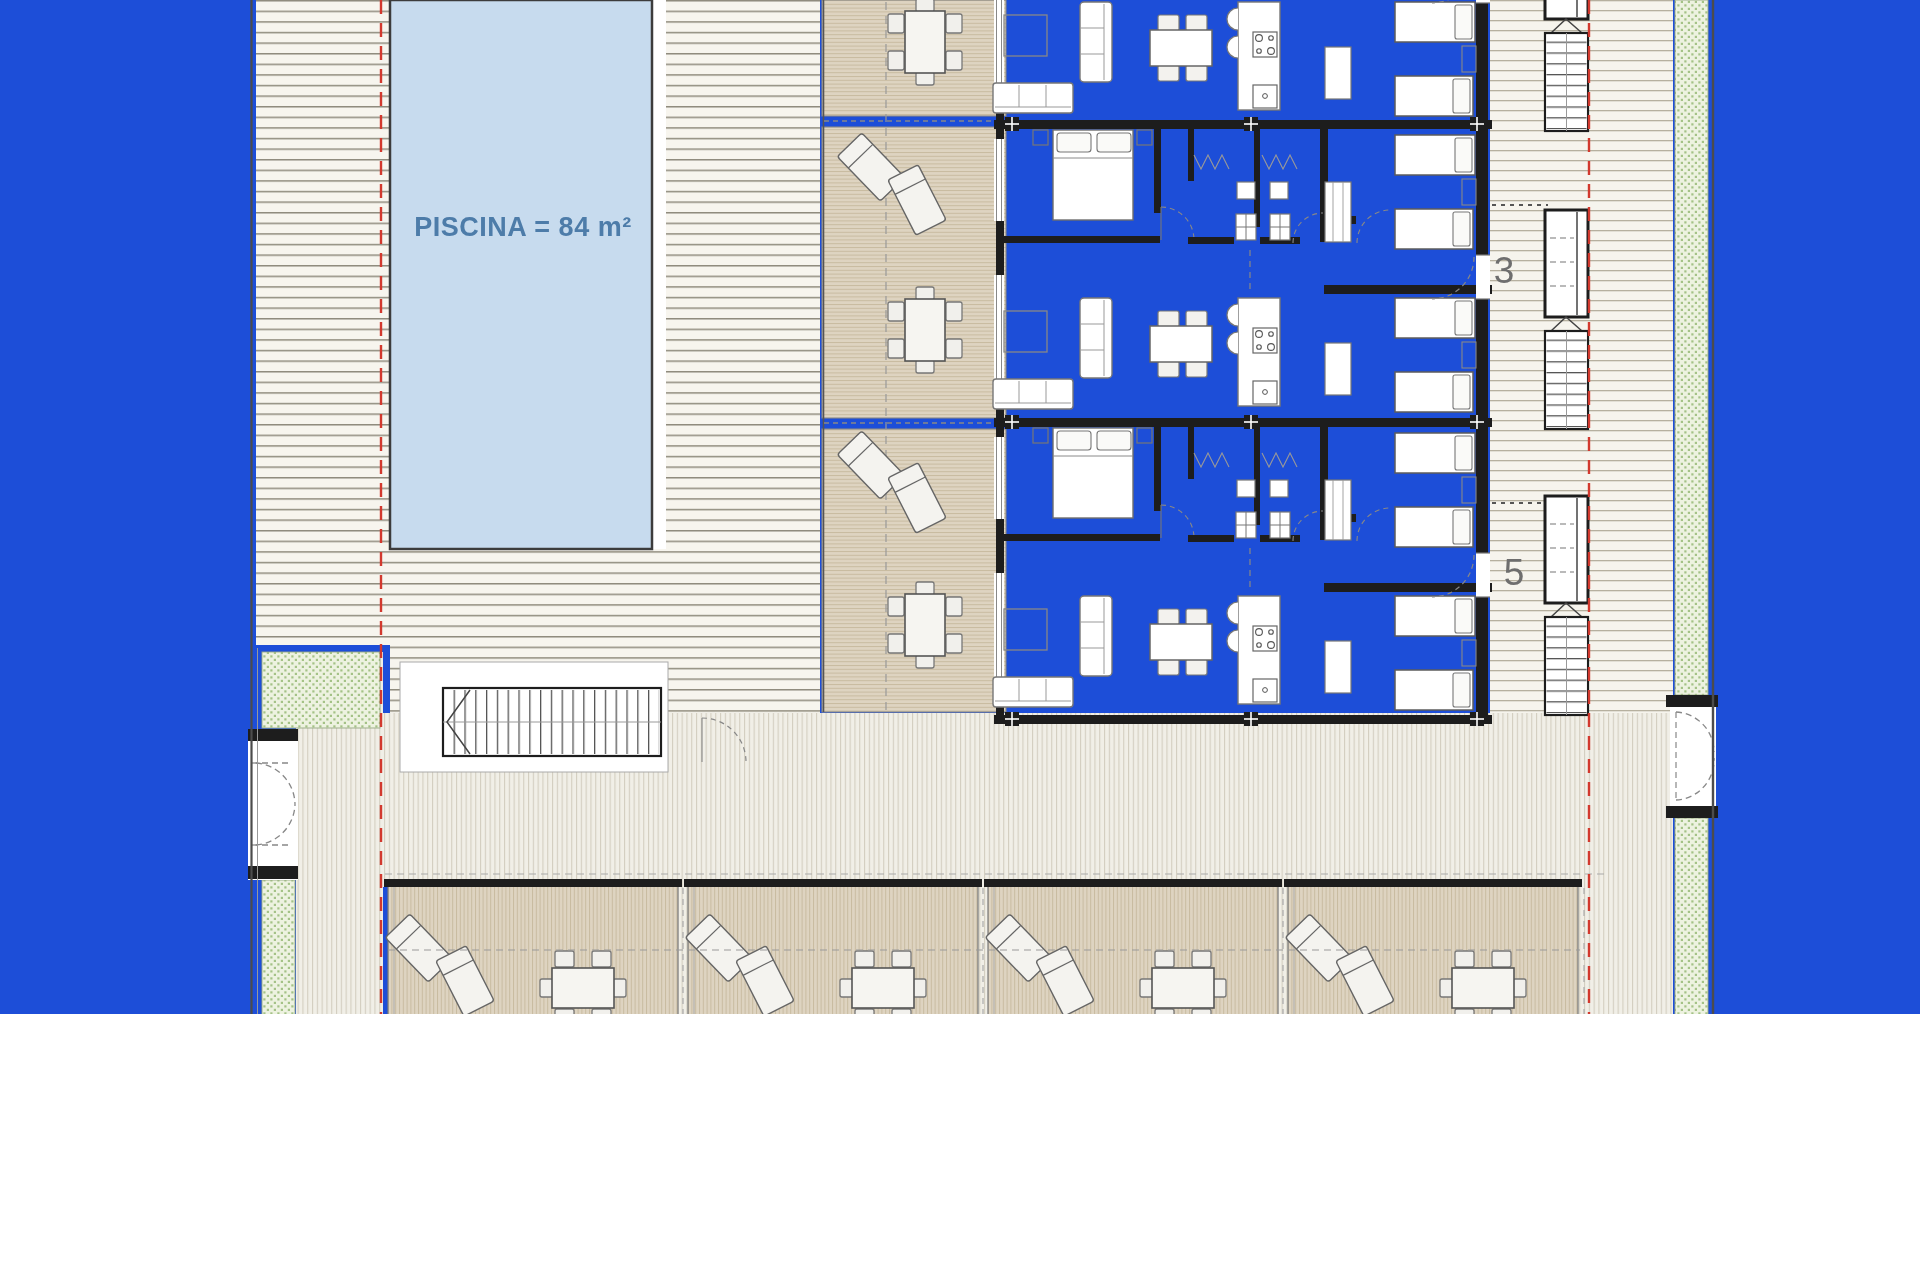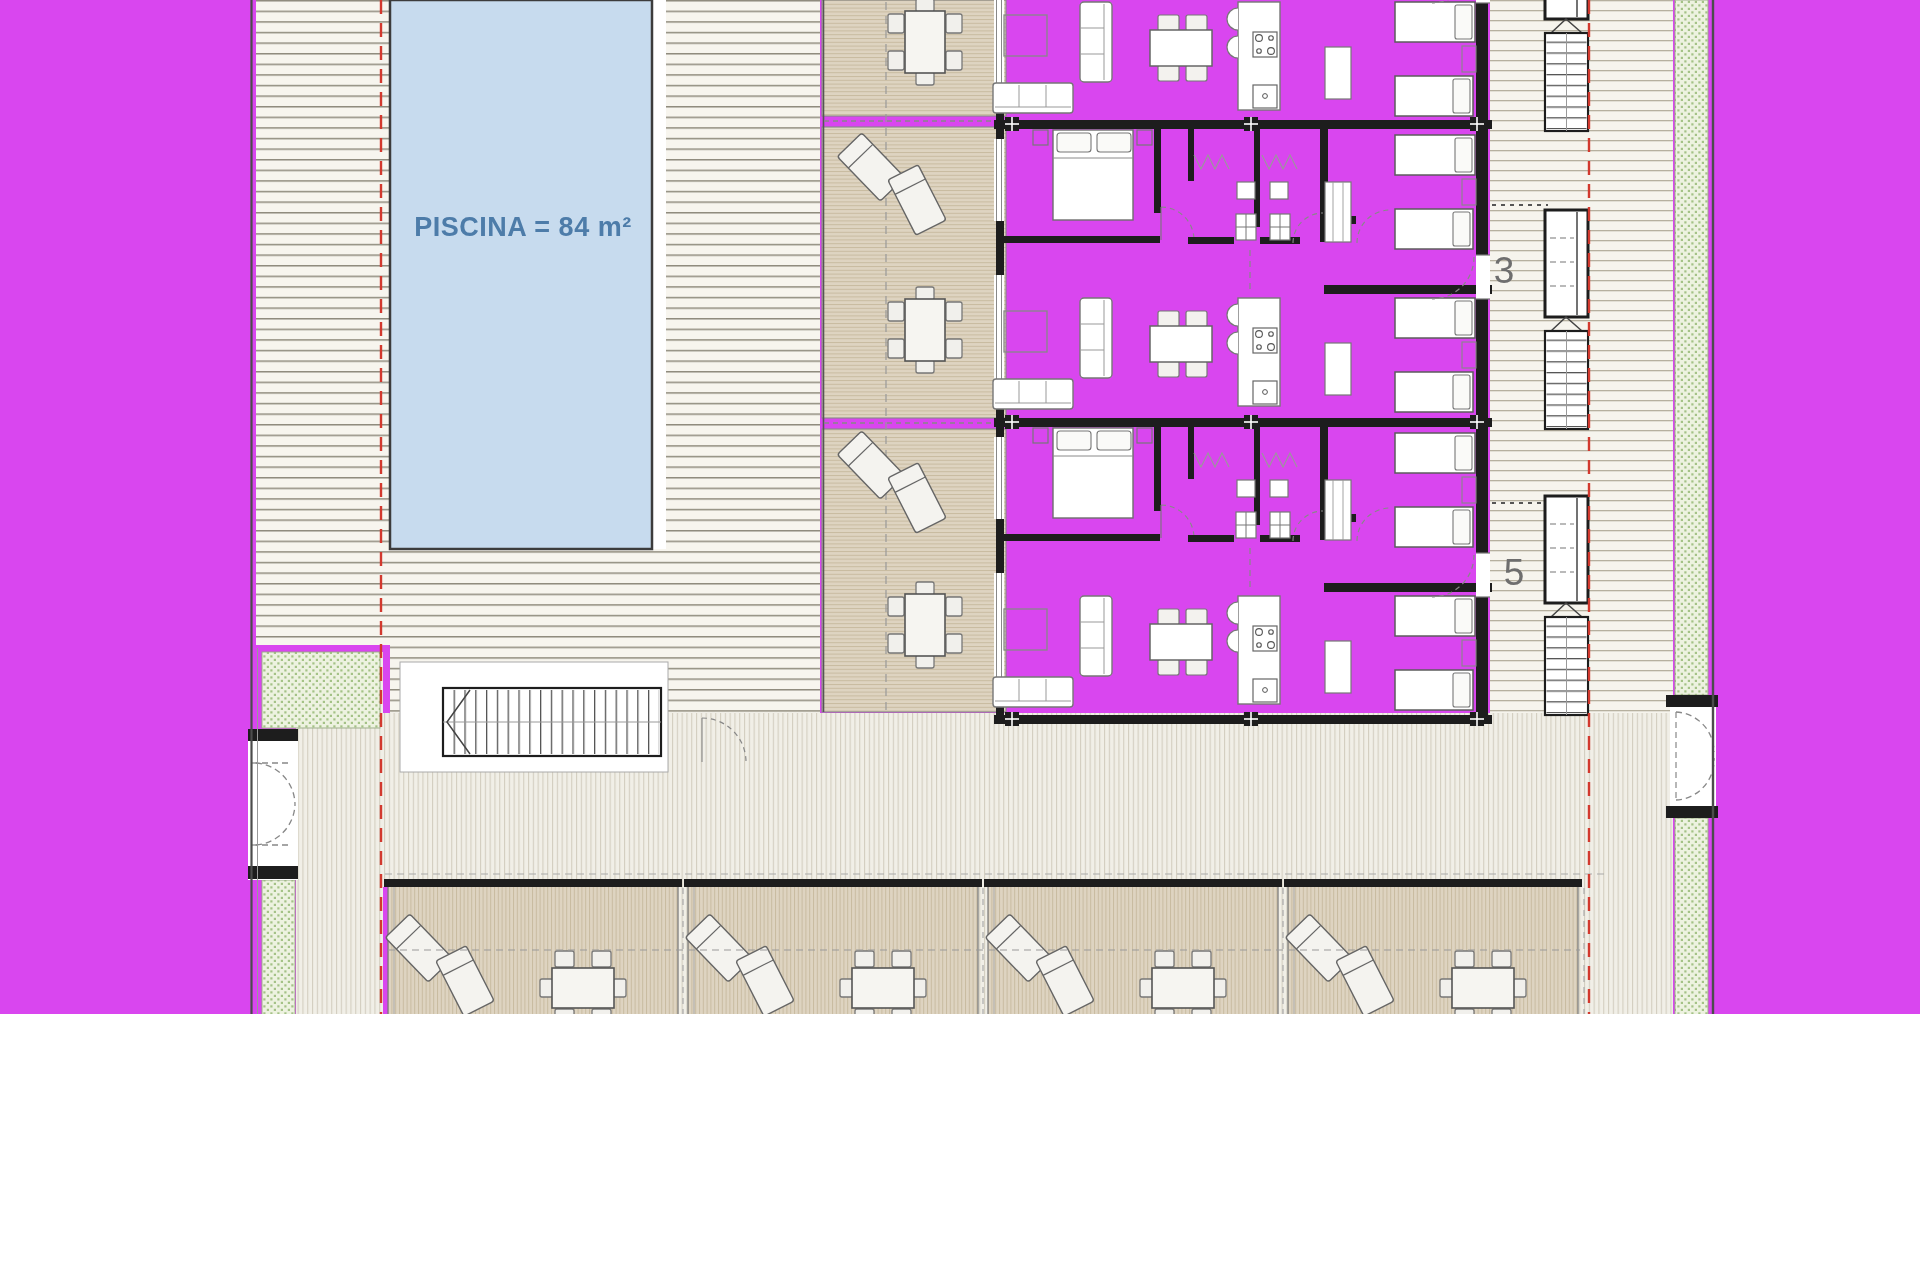--- a/index.html
+++ b/index.html
@@ -1,16 +1,16 @@
 <!DOCTYPE html>
 <html><head>
 <meta charset="utf-8">
 <style>
   html,body{margin:0;padding:0;background:#ffffff;}
-  .stage{width:1920px;height:1014px;position:relative;background:#d946ef;overflow:hidden;
+  .stage{width:1920px;height:1014px;position:relative;background:#1d4ed8;overflow:hidden;
          font-family:"Liberation Sans", sans-serif;}
   svg{display:block;}
   text{font-family:"Liberation Sans", sans-serif;}
   .pool-label{font-weight:bold;font-size:27px;letter-spacing:0.5px;}
   .unit-label{font-size:37px;}
 </style>
 </head>
 <body>
 
 <div class="stage">

